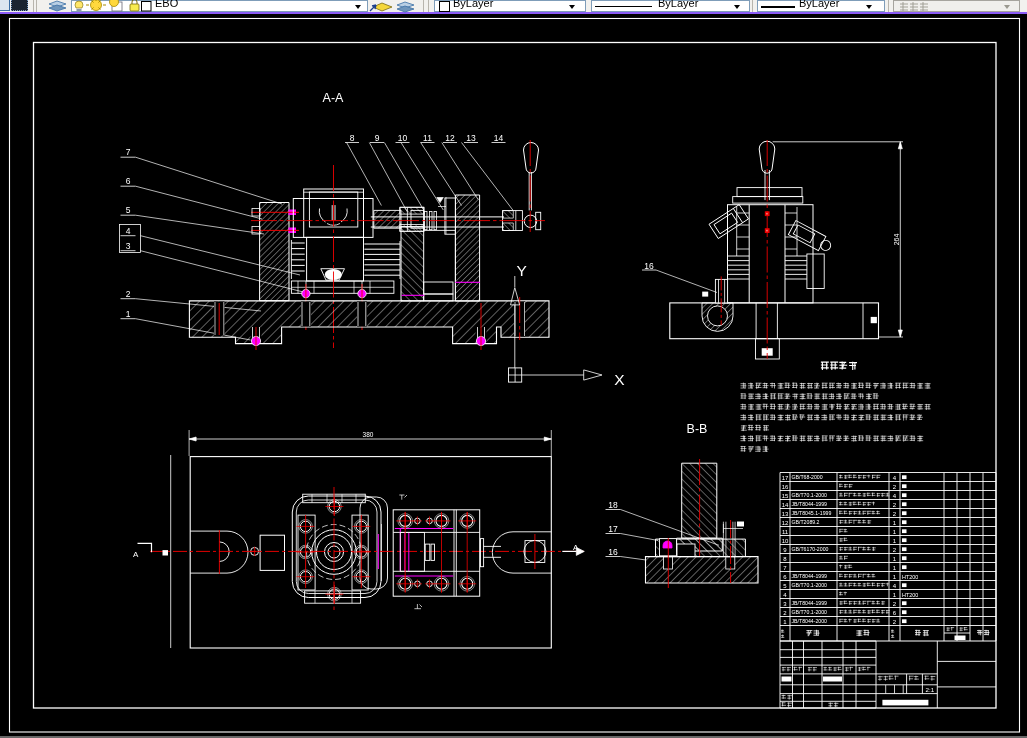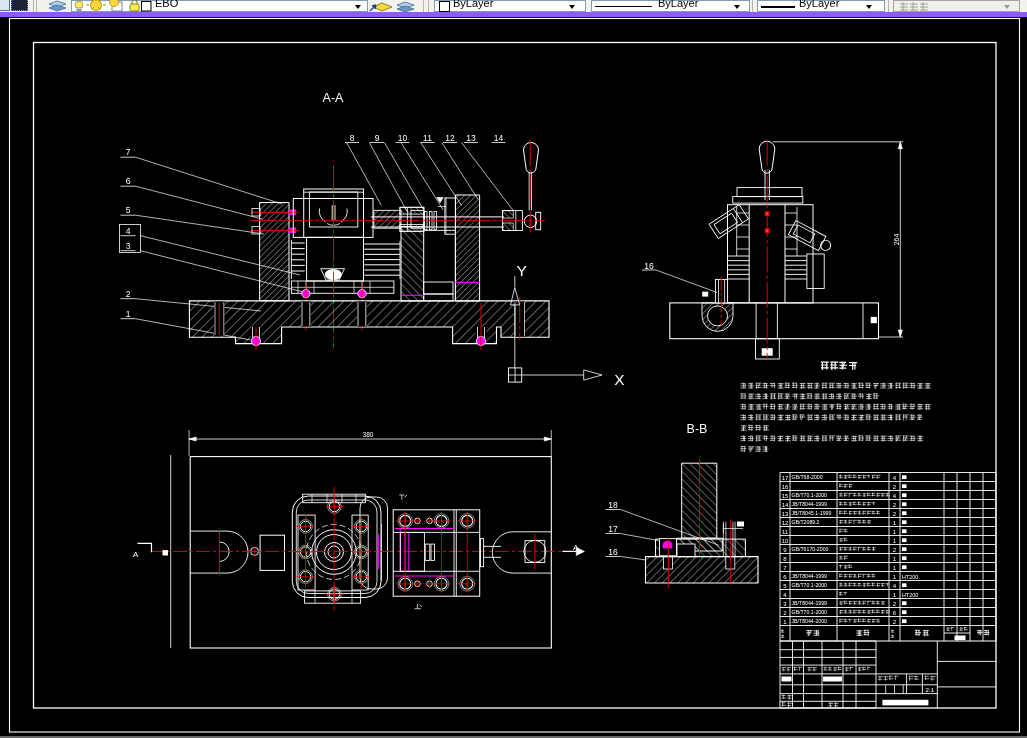--- a/index.html
+++ b/index.html
@@ -1,14 +1,14 @@
 <!DOCTYPE html>
 <html><head><meta charset="utf-8"><style>
 html,body{margin:0;padding:0;background:#000;width:1027px;height:738px;overflow:hidden;}
-#tb{position:absolute;left:0;top:0;width:1027px;height:12px;background:#f2f1ee;border-bottom:5px solid #8b5cf6;z-index:2;font-family:"Liberation Sans",sans-serif;}
+#tb{position:absolute;left:0;top:0;width:1027px;height:12px;background:#f2f1ee;border-bottom:2px solid #8b5cf6;z-index:2;font-family:"Liberation Sans",sans-serif;}
 .cb{position:absolute;top:0;height:12px;background:#fff;border:1px solid #7f9db9;box-sizing:border-box;}
 .cbtxt{position:absolute;top:-3px;font-size:11px;color:#000;font-family:"Liberation Sans",sans-serif;}
 .arr{position:absolute;width:0;height:0;border-left:3.5px solid transparent;border-right:3.5px solid transparent;border-top:4px solid #000;top:5px;}
 .sep{position:absolute;top:0;width:1px;height:12px;background:#b8b5ad;}
 svg{position:absolute;left:0;top:0;z-index:1;}
 </style></head><body>
 <div id="tb">
 <div style="position:absolute;left:-4px;top:-9px;width:12px;height:18px;border:1px solid #3b6ea5;background:#dce6f0;"></div>
 <div style="position:absolute;left:11px;top:-8px;width:15px;height:17px;border:1px dotted #7a9cc4;background:#1b2430;"></div>
 <div class="sep" style="left:33px"></div>

